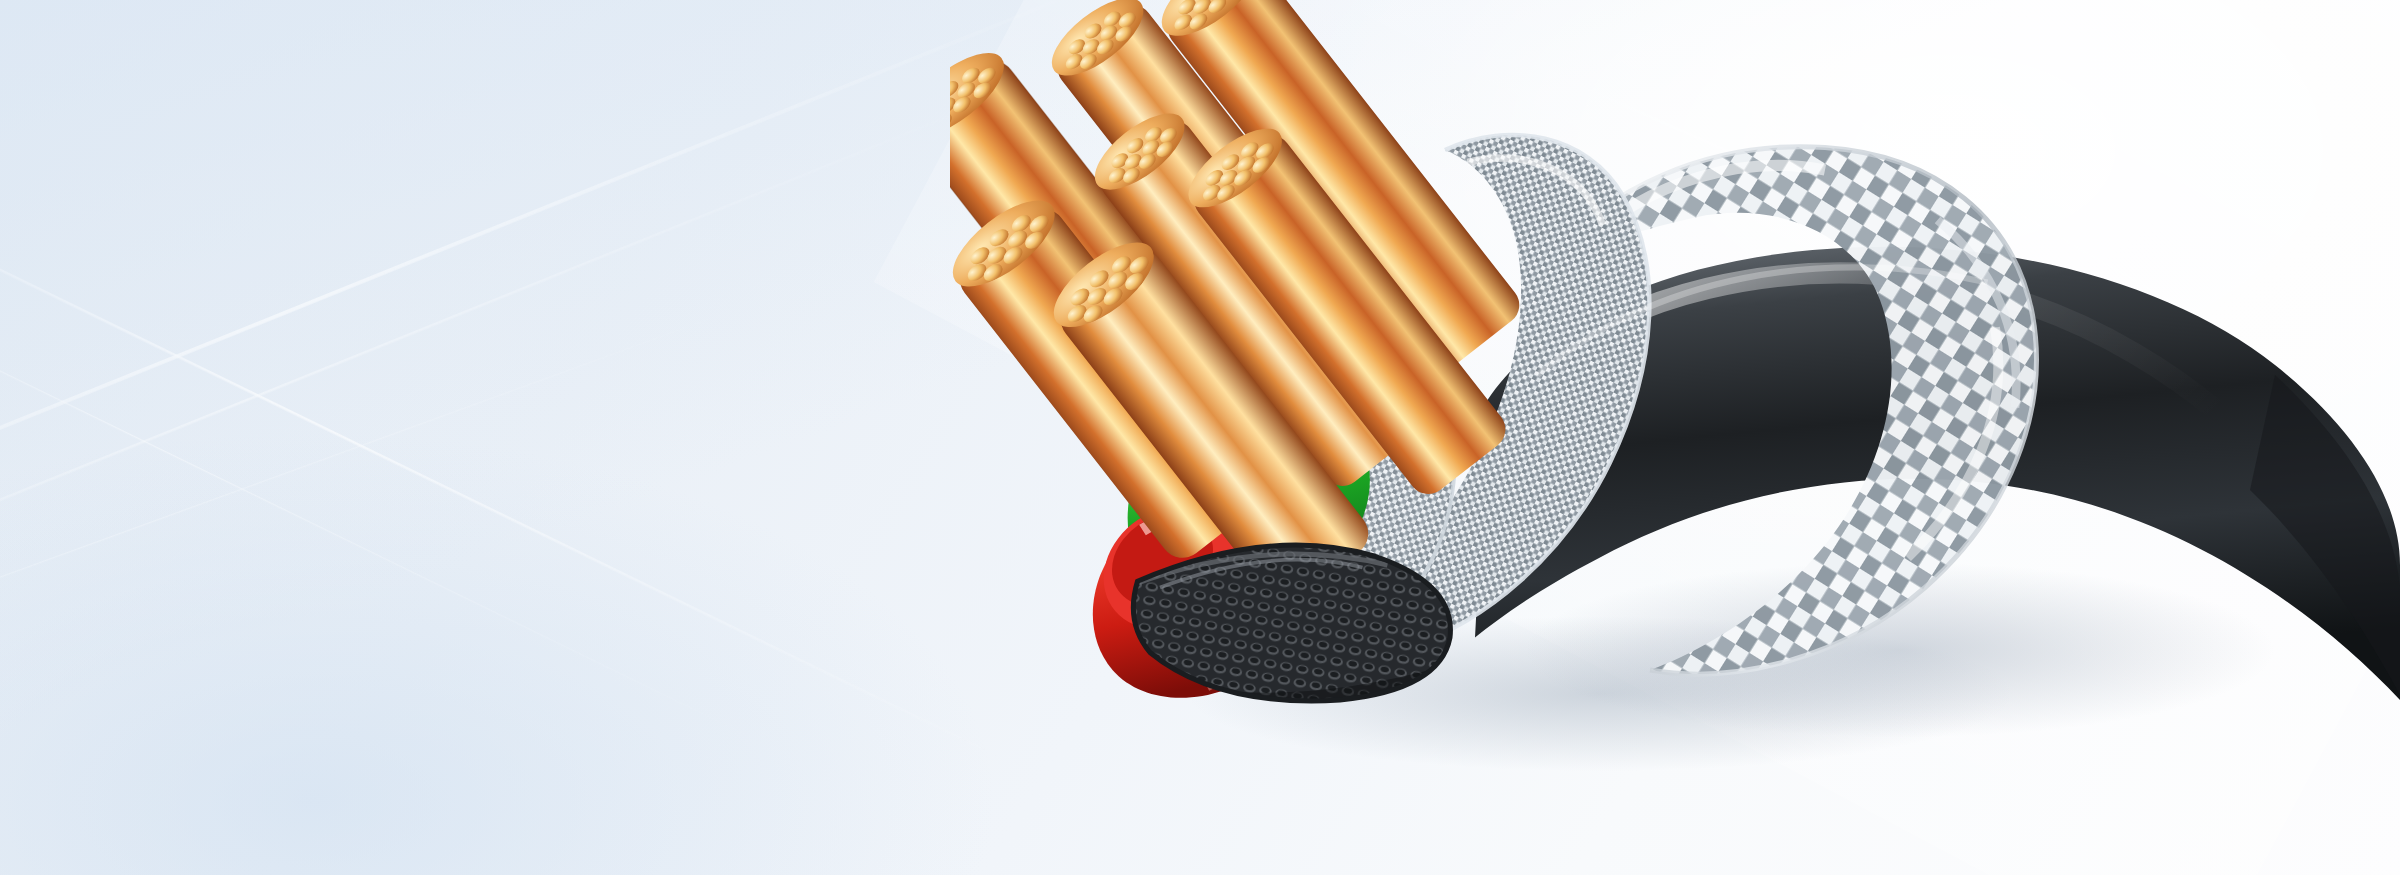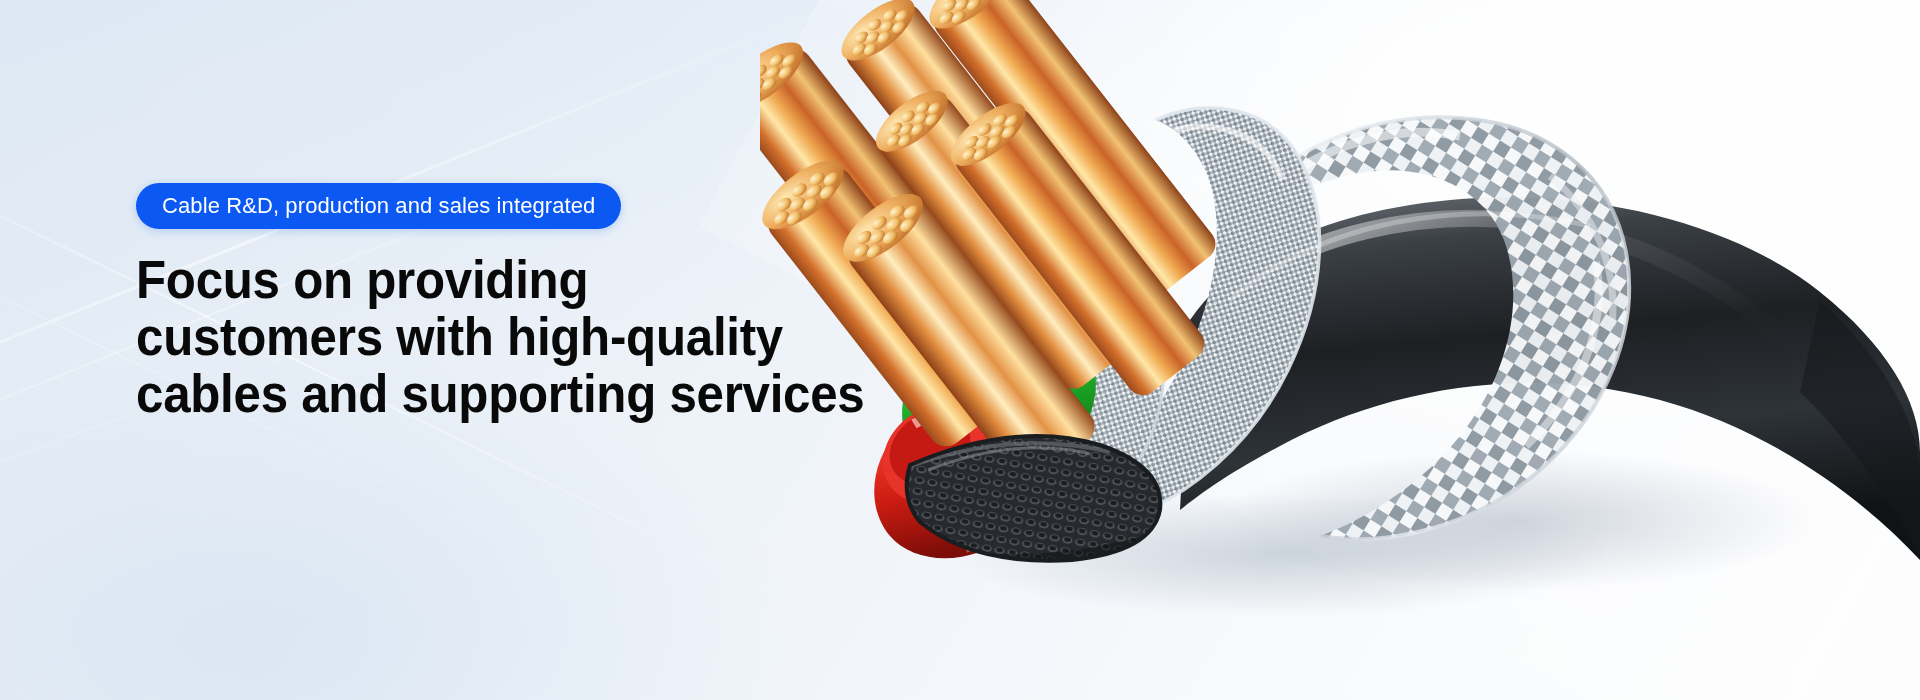--- a/index.html
+++ b/index.html
@@ -89,29 +89,20 @@
     <div class="streak s2"></div>
     <div class="streak s3"></div>
     <div class="streak s4"></div>
     <div class="streak s5"></div>
     <div class="streak s6"></div>
     <div class="streak s7"></div>
   </div>
   <div class="wedge"></div>
   <div class="wash"></div>
 
-  <div class="copy">
-    <div class="badge">Cable R&amp;D, production and sales integrated</div>
-
-    <div class="headline">
-      <span class="ln">Focus on providing</span>
-      <span class="ln">customers with high-quality</span>
-      <span class="ln">cables and supporting services</span>
-    </div>
-  </div>
 
   <div class="cable">
   <svg viewBox="0 0 1160 700" xmlns="http://www.w3.org/2000/svg">
     <defs>
 
       <linearGradient id="cu" x1="0" y1="0" x2="1" y2="0">
         <stop offset="0" stop-color="#9c4a1c"></stop>
         <stop offset="0.13" stop-color="#d3702c"></stop>
         <stop offset="0.3" stop-color="#ffe8a8"></stop>
         <stop offset="0.45" stop-color="#f0a851"></stop>

